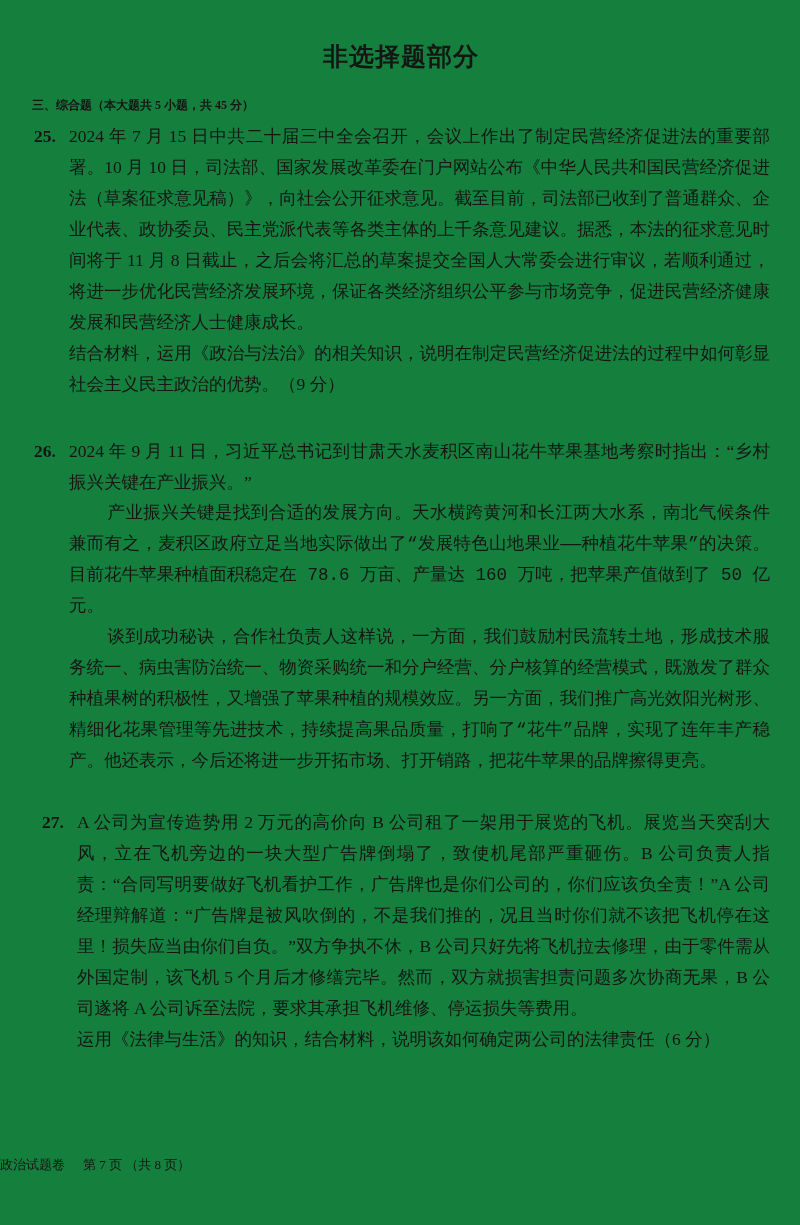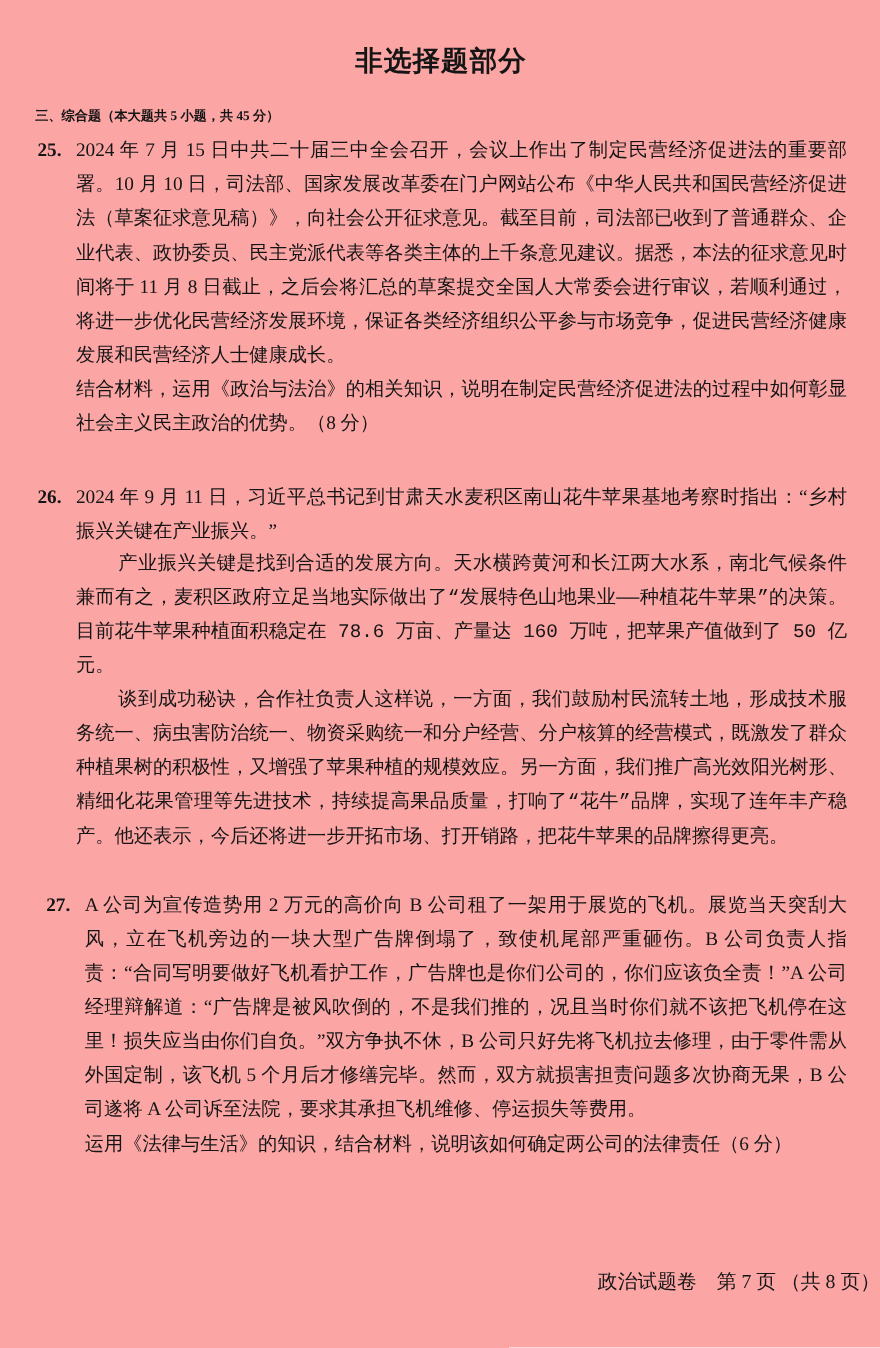--- a/index.html
+++ b/index.html
@@ -13,21 +13,21 @@
     font-family: "Liberation Serif", "DejaVu Serif", serif;
     color: #151515;
   }
   .page {
     position: relative;
     width: 800px;
     height: 1225px;
     box-sizing: border-box;
     padding: 40px 30px 0 32px;
     overflow: hidden;
-    background: #fca5a5;
+    background: #15803d;
   }
   .title {
     margin: 0 0 16px 0;
     text-align: center;
     font-size: 25px;
     line-height: 34px;
     font-weight: bold;
     letter-spacing: 1px;
   }
   .section-heading {
@@ -61,39 +61,39 @@
     padding-left: 41px;
     text-indent: -41px;
   }
   .q26 { margin-top: 36px; }
   .q27 { margin-top: 30px; margin-left: 8px; }
   .footer {
     position: absolute;
     top: 1152px;
     left: 0;
     right: 0;
-    text-align: right;
-    font-size: 18px;
+    text-align: left;
+    font-size: 13px;
     line-height: 26px;
   }
   .footer .doc-name { margin-right: 18px; }
 </style>
 </head>
 <body>
 
 <div class="page">
 
   <h1 class="title">非选择题部分</h1>
 
   <div class="section-heading">三、综合题（本大题共 5 小题，共 45 分）</div>
 
   <div class="question q25">
     <span class="q-num">25.</span>
     <p>2024 年 7 月 15 日中共二十届三中全会召开，会议上作出了制定民营经济促进法的重要部署。10 月 10 日，司法部、国家发展改革委在门户网站公布《中华人民共和国民营经济促进法（草案征求意见稿）》，向社会公开征求意见。截至目前，司法部已收到了普通群众、企业代表、政协委员、民主党派代表等各类主体的上千条意见建议。据悉，本法的征求意见时间将于 11 月 8 日截止，之后会将汇总的草案提交全国人大常委会进行审议，若顺利通过，将进一步优化民营经济发展环境，保证各类经济组织公平参与市场竞争，促进民营经济健康发展和民营经济人士健康成长。</p>
-    <p>结合材料，运用《政治与法治》的相关知识，说明在制定民营经济促进法的过程中如何彰显社会主义民主政治的优势。（8 分）</p>
+    <p>结合材料，运用《政治与法治》的相关知识，说明在制定民营经济促进法的过程中如何彰显社会主义民主政治的优势。（9 分）</p>
   </div>
 
   <div class="question q26">
     <span class="q-num">26.</span>
     <p>2024 年 9 月 11 日，习近平总书记到甘肃天水麦积区南山花牛苹果基地考察时指出：“乡村振兴关键在产业振兴。”</p>
     <p class="para-indent">产业振兴关键是找到合适的发展方向。天水横跨黄河和长江两大水系，南北气候条件兼而有之，麦积区政府立足当地实际做出了“发展特色山地果业——种植花牛苹果”的决策。目前花牛苹果种植面积稳定在 78.6 万亩、产量达 160 万吨，把苹果产值做到了 50 亿元。</p>
     <p class="para-indent">谈到成功秘诀，合作社负责人这样说，一方面，我们鼓励村民流转土地，形成技术服务统一、病虫害防治统一、物资采购统一和分户经营、分户核算的经营模式，既激发了群众种植果树的积极性，又增强了苹果种植的规模效应。另一方面，我们推广高光效阳光树形、精细化花果管理等先进技术，持续提高果品质量，打响了“花牛”品牌，实现了连年丰产稳产。他还表示，今后还将进一步开拓市场、打开销路，把花牛苹果的品牌擦得更亮。</p>
   </div>
 
   <div class="question q27">

